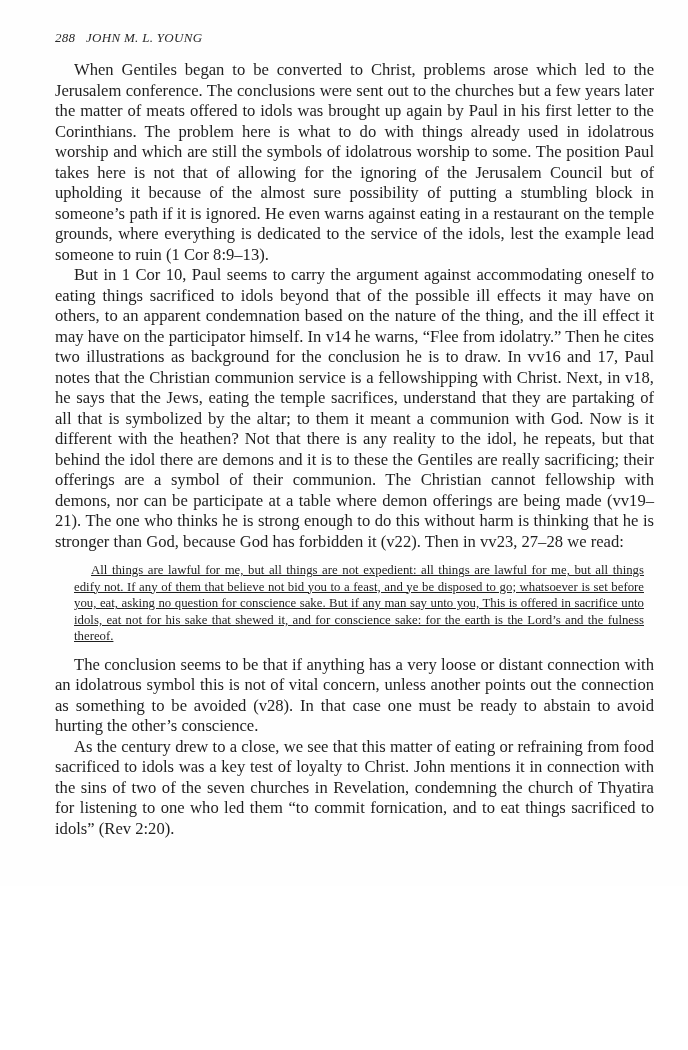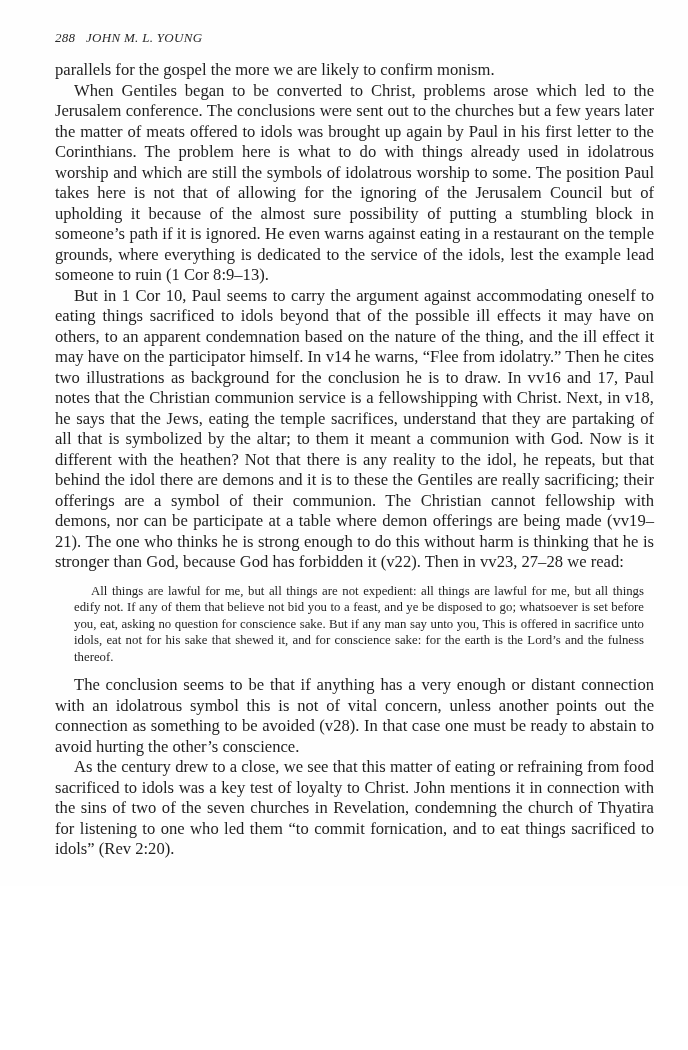--- a/index.html
+++ b/index.html
@@ -22,34 +22,33 @@
     font-family: "Liberation Serif", serif; font-size: 16.6px;
     line-height: 20.5px; color: #1e1e1e;
     text-align: justify;
   }
   .text p { margin: 0; text-indent: 19px; }
   .text p.noindent { text-indent: 0; }
   .quote {
     margin: 10px 10px 10px 19px;
     font-size: 12.8px; line-height: 16.6px; text-align: justify;
   }
-  .quote p { text-indent: 17px; }
+  .quote p { text-indent: 17px; text-decoration: underline; }
 </style>
 </head>
 <body>
 
 <div class="page">
   <div class="running-head">
     <span class="pg">288</span>
     <span>JOHN M. L. YOUNG</span>
   </div>
 
   <div class="text">
-    <p class="noindent">parallels for the gospel the more we are likely to confirm monism.</p>
     <p>When Gentiles began to be converted to Christ, problems arose which led to the Jerusalem conference. The conclusions were sent out to the churches but a few years later the matter of meats offered to idols was brought up again by Paul in his first letter to the Corinthians. The problem here is what to do with things already used in idolatrous worship and which are still the symbols of idolatrous worship to some. The position Paul takes here is not that of allowing for the ignoring of the Jerusalem Council but of upholding it because of the almost sure possibility of putting a stumbling block in someone’s path if it is ignored. He even warns against eating in a restaurant on the temple grounds, where everything is dedicated to the service of the idols, lest the example lead someone to ruin (1 Cor 8:9–13).</p>
     <p>But in 1 Cor 10, Paul seems to carry the argument against accommodating oneself to eating things sacrificed to idols beyond that of the possible ill effects it may have on others, to an apparent condemnation based on the nature of the thing, and the ill effect it may have on the participator himself. In v14 he warns, “Flee from idolatry.” Then he cites two illustrations as background for the conclusion he is to draw. In vv16 and 17, Paul notes that the Christian communion service is a fellowshipping with Christ. Next, in v18, he says that the Jews, eating the temple sacrifices, understand that they are partaking of all that is symbolized by the altar; to them it meant a communion with God. Now is it different with the heathen? Not that there is any reality to the idol, he repeats, but that behind the idol there are demons and it is to these the Gentiles are really sacrificing; their offerings are a symbol of their communion. The Christian cannot fellowship with demons, nor can be participate at a table where demon offerings are being made (vv19–21). The one who thinks he is strong enough to do this without harm is thinking that he is stronger than God, because God has forbidden it (v22). Then in vv23, 27–28 we read:</p>
     <div class="quote">
       <p>All things are lawful for me, but all things are not expedient: all things are lawful for me, but all things edify not. If any of them that believe not bid you to a feast, and ye be disposed to go; whatsoever is set before you, eat, asking no question for conscience sake. But if any man say unto you, This is offered in sacrifice unto idols, eat not for his sake that shewed it, and for conscience sake: for the earth is the Lord’s and the fulness thereof.</p>
     </div>
-    <p>The conclusion seems to be that if anything has a very enough or distant connection with an idolatrous symbol this is not of vital concern, unless another points out the connection as something to be avoided (v28). In that case one must be ready to abstain to avoid hurting the other’s conscience.</p>
+    <p>The conclusion seems to be that if anything has a very loose or distant connection with an idolatrous symbol this is not of vital concern, unless another points out the connection as something to be avoided (v28). In that case one must be ready to abstain to avoid hurting the other’s conscience.</p>
     <p>As the century drew to a close, we see that this matter of eating or refraining from food sacrificed to idols was a key test of loyalty to Christ. John mentions it in connection with the sins of two of the seven churches in Revelation, condemning the church of Thyatira for listening to one who led them “to commit fornication, and to eat things sacrificed to idols” (Rev 2:20).</p>
   </div>
 </div>
 
 </body></html>

